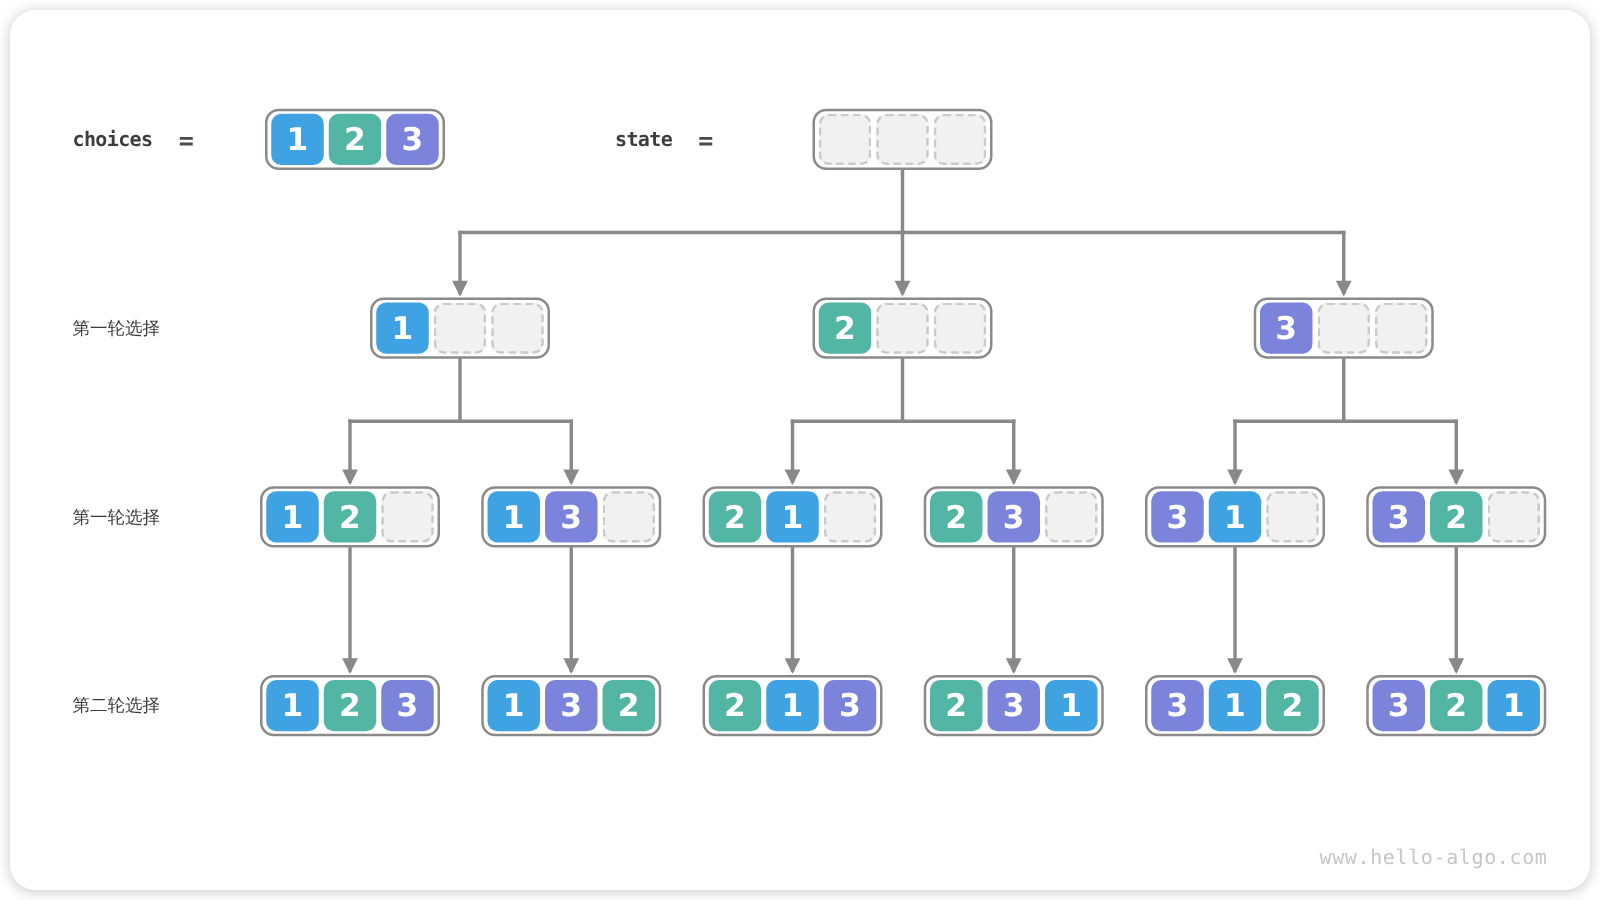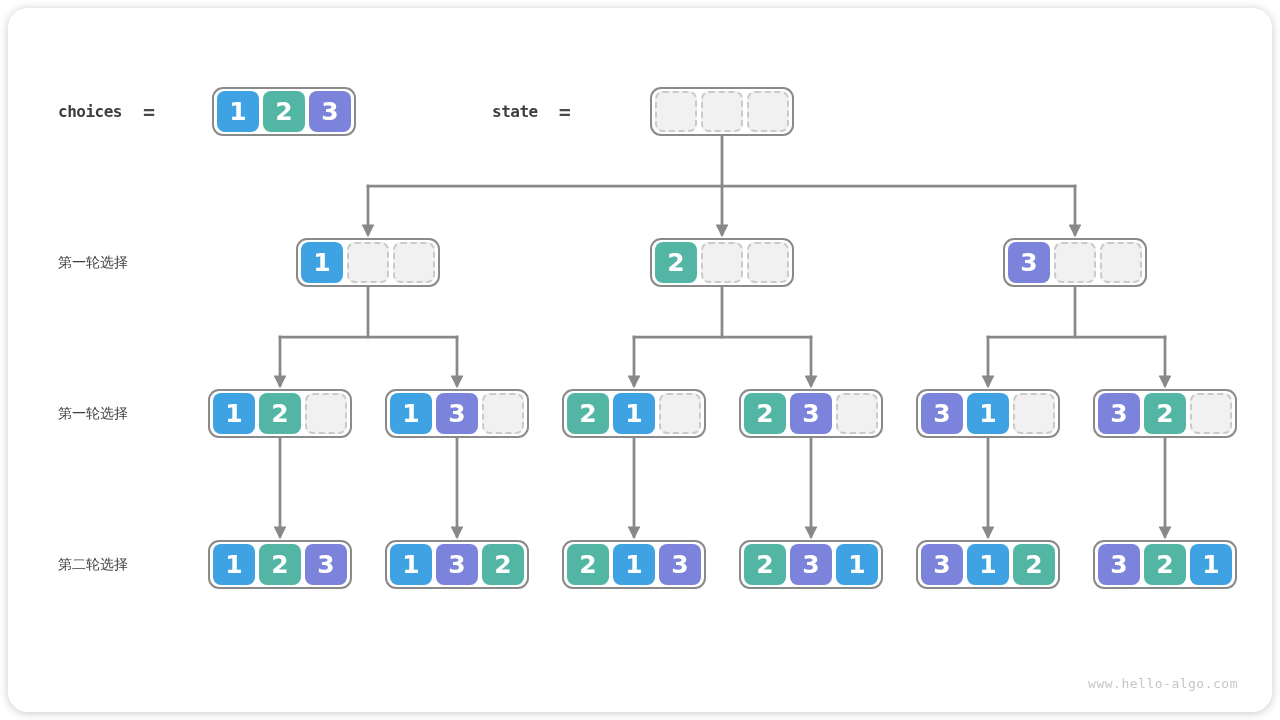--- a/index.html
+++ b/index.html
@@ -44,21 +44,21 @@
     width: 42px; height: 41px;
   }
 
   .row-label {
     position: absolute; left: 58px; height: 49px; line-height: 49px;
     font-size: 14px; font-weight: 500; color: var(--text, #3d3d3d);
   }
 
   .watermark {
     position: absolute; right: 42px; top: 676px;
-    font-family: "DejaVu Sans Mono", monospace; font-size: 13px;
+    font-family: "DejaVu Sans Mono", monospace; font-size: 16px;
     color: var(--watermark, #c6c6c6); letter-spacing: 0.5px;
   }
 </style>
 </head>
 <body>
 
 <div class="card"></div>
 
 <svg class="connectors" viewBox="0 0 1280 720">
   <defs>

